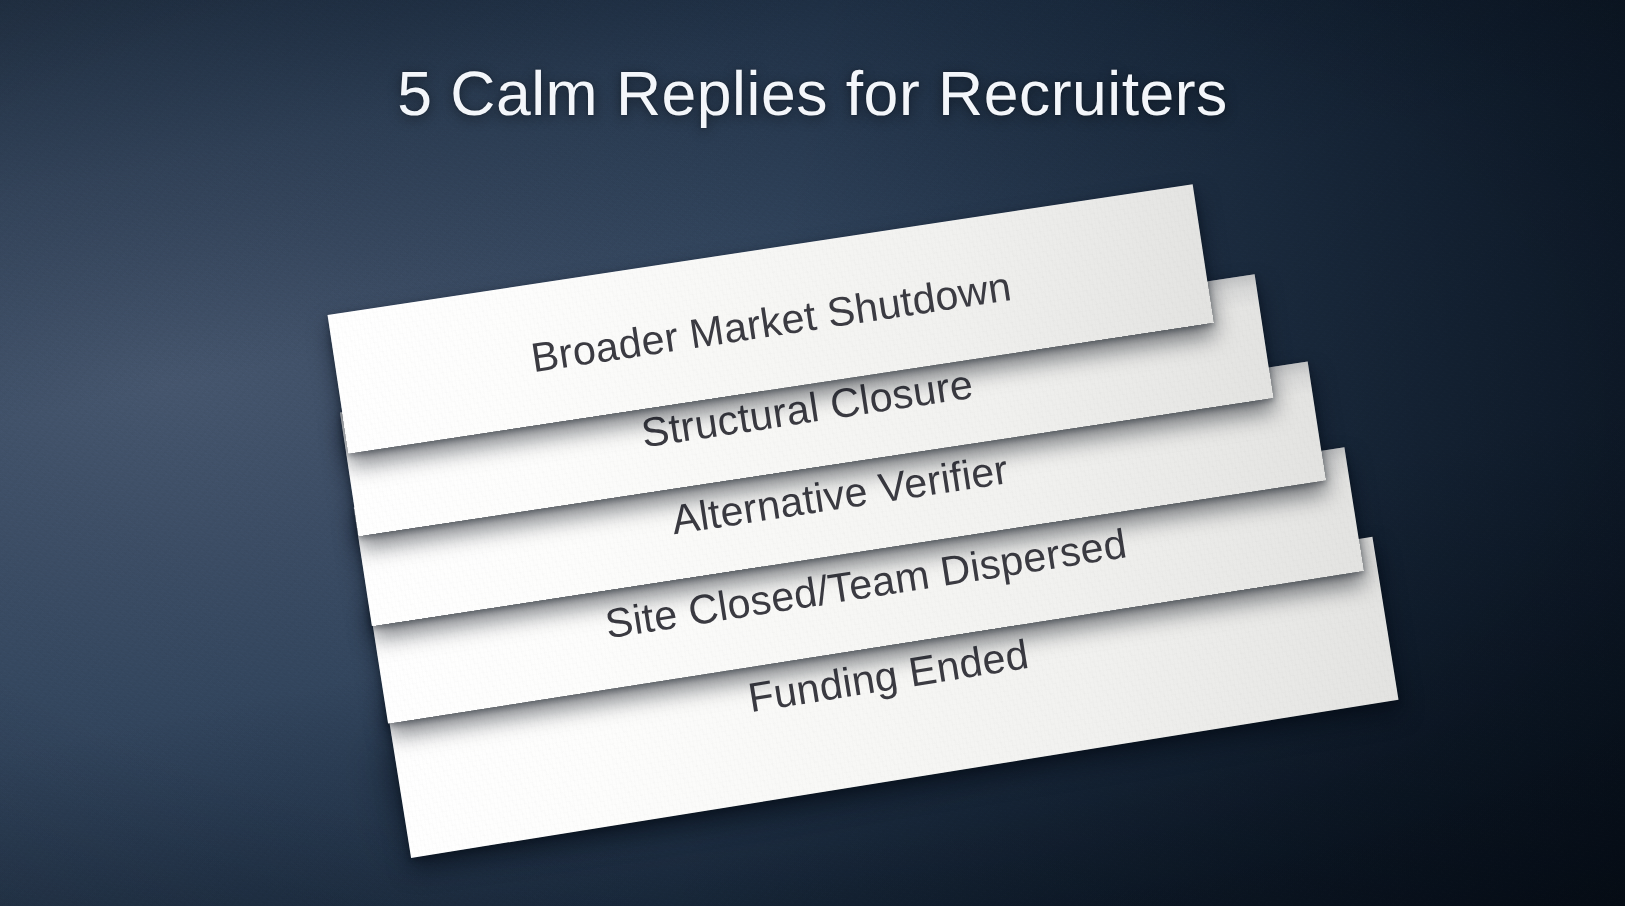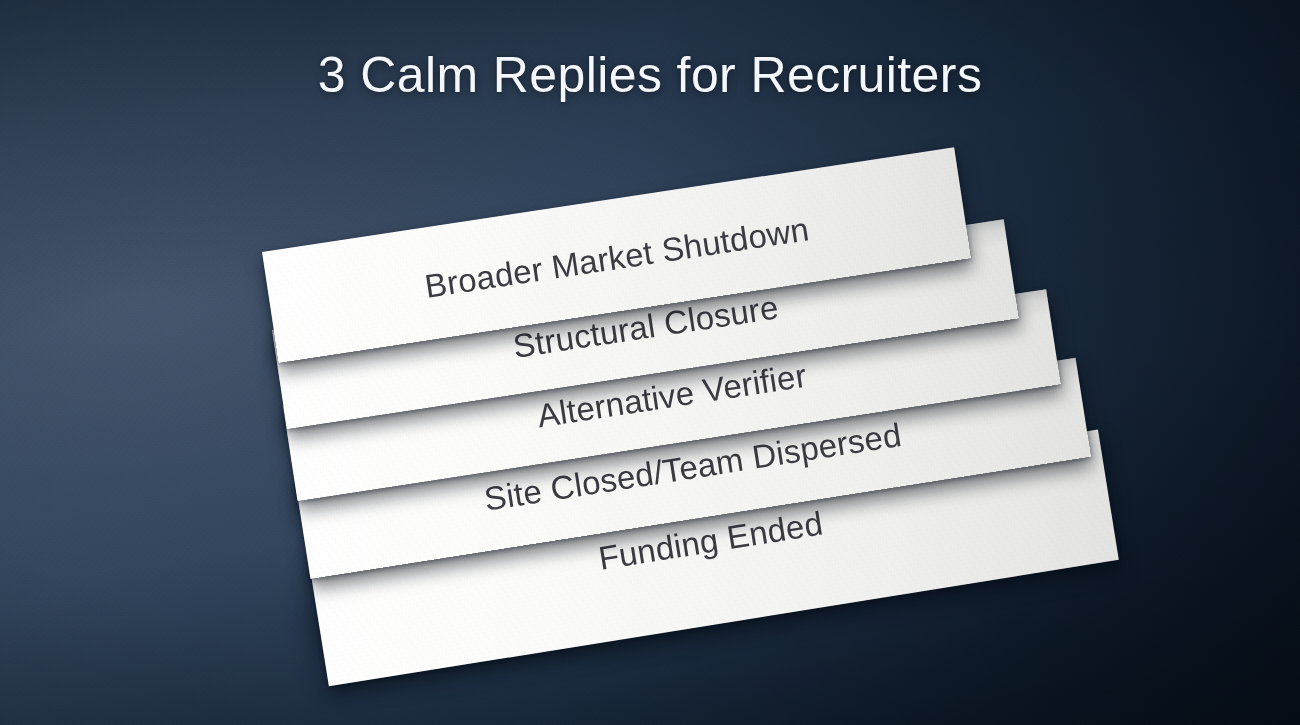--- a/index.html
+++ b/index.html
@@ -198,21 +198,21 @@
 <body>
 
 <div id="stage">
 
   <div class="bg-base"></div>
   <div class="bg-topshade"></div>
   <div class="bg-rightshade"></div>
   <div class="bg-grain"></div>
   <div class="bg-vignette"></div>
 
-  <div id="title">3 Calm Replies for Recruiters</div>
+  <div id="title">5 Calm Replies for Recruiters</div>
 
   <div id="strip-stack">
 
     <div id="stack-shadow"></div>
 
     <div class="strip no-top-shade" id="strip-5">
       <div class="strip-label">Funding Ended</div>
     </div>
 
     <div class="strip" id="strip-4">

